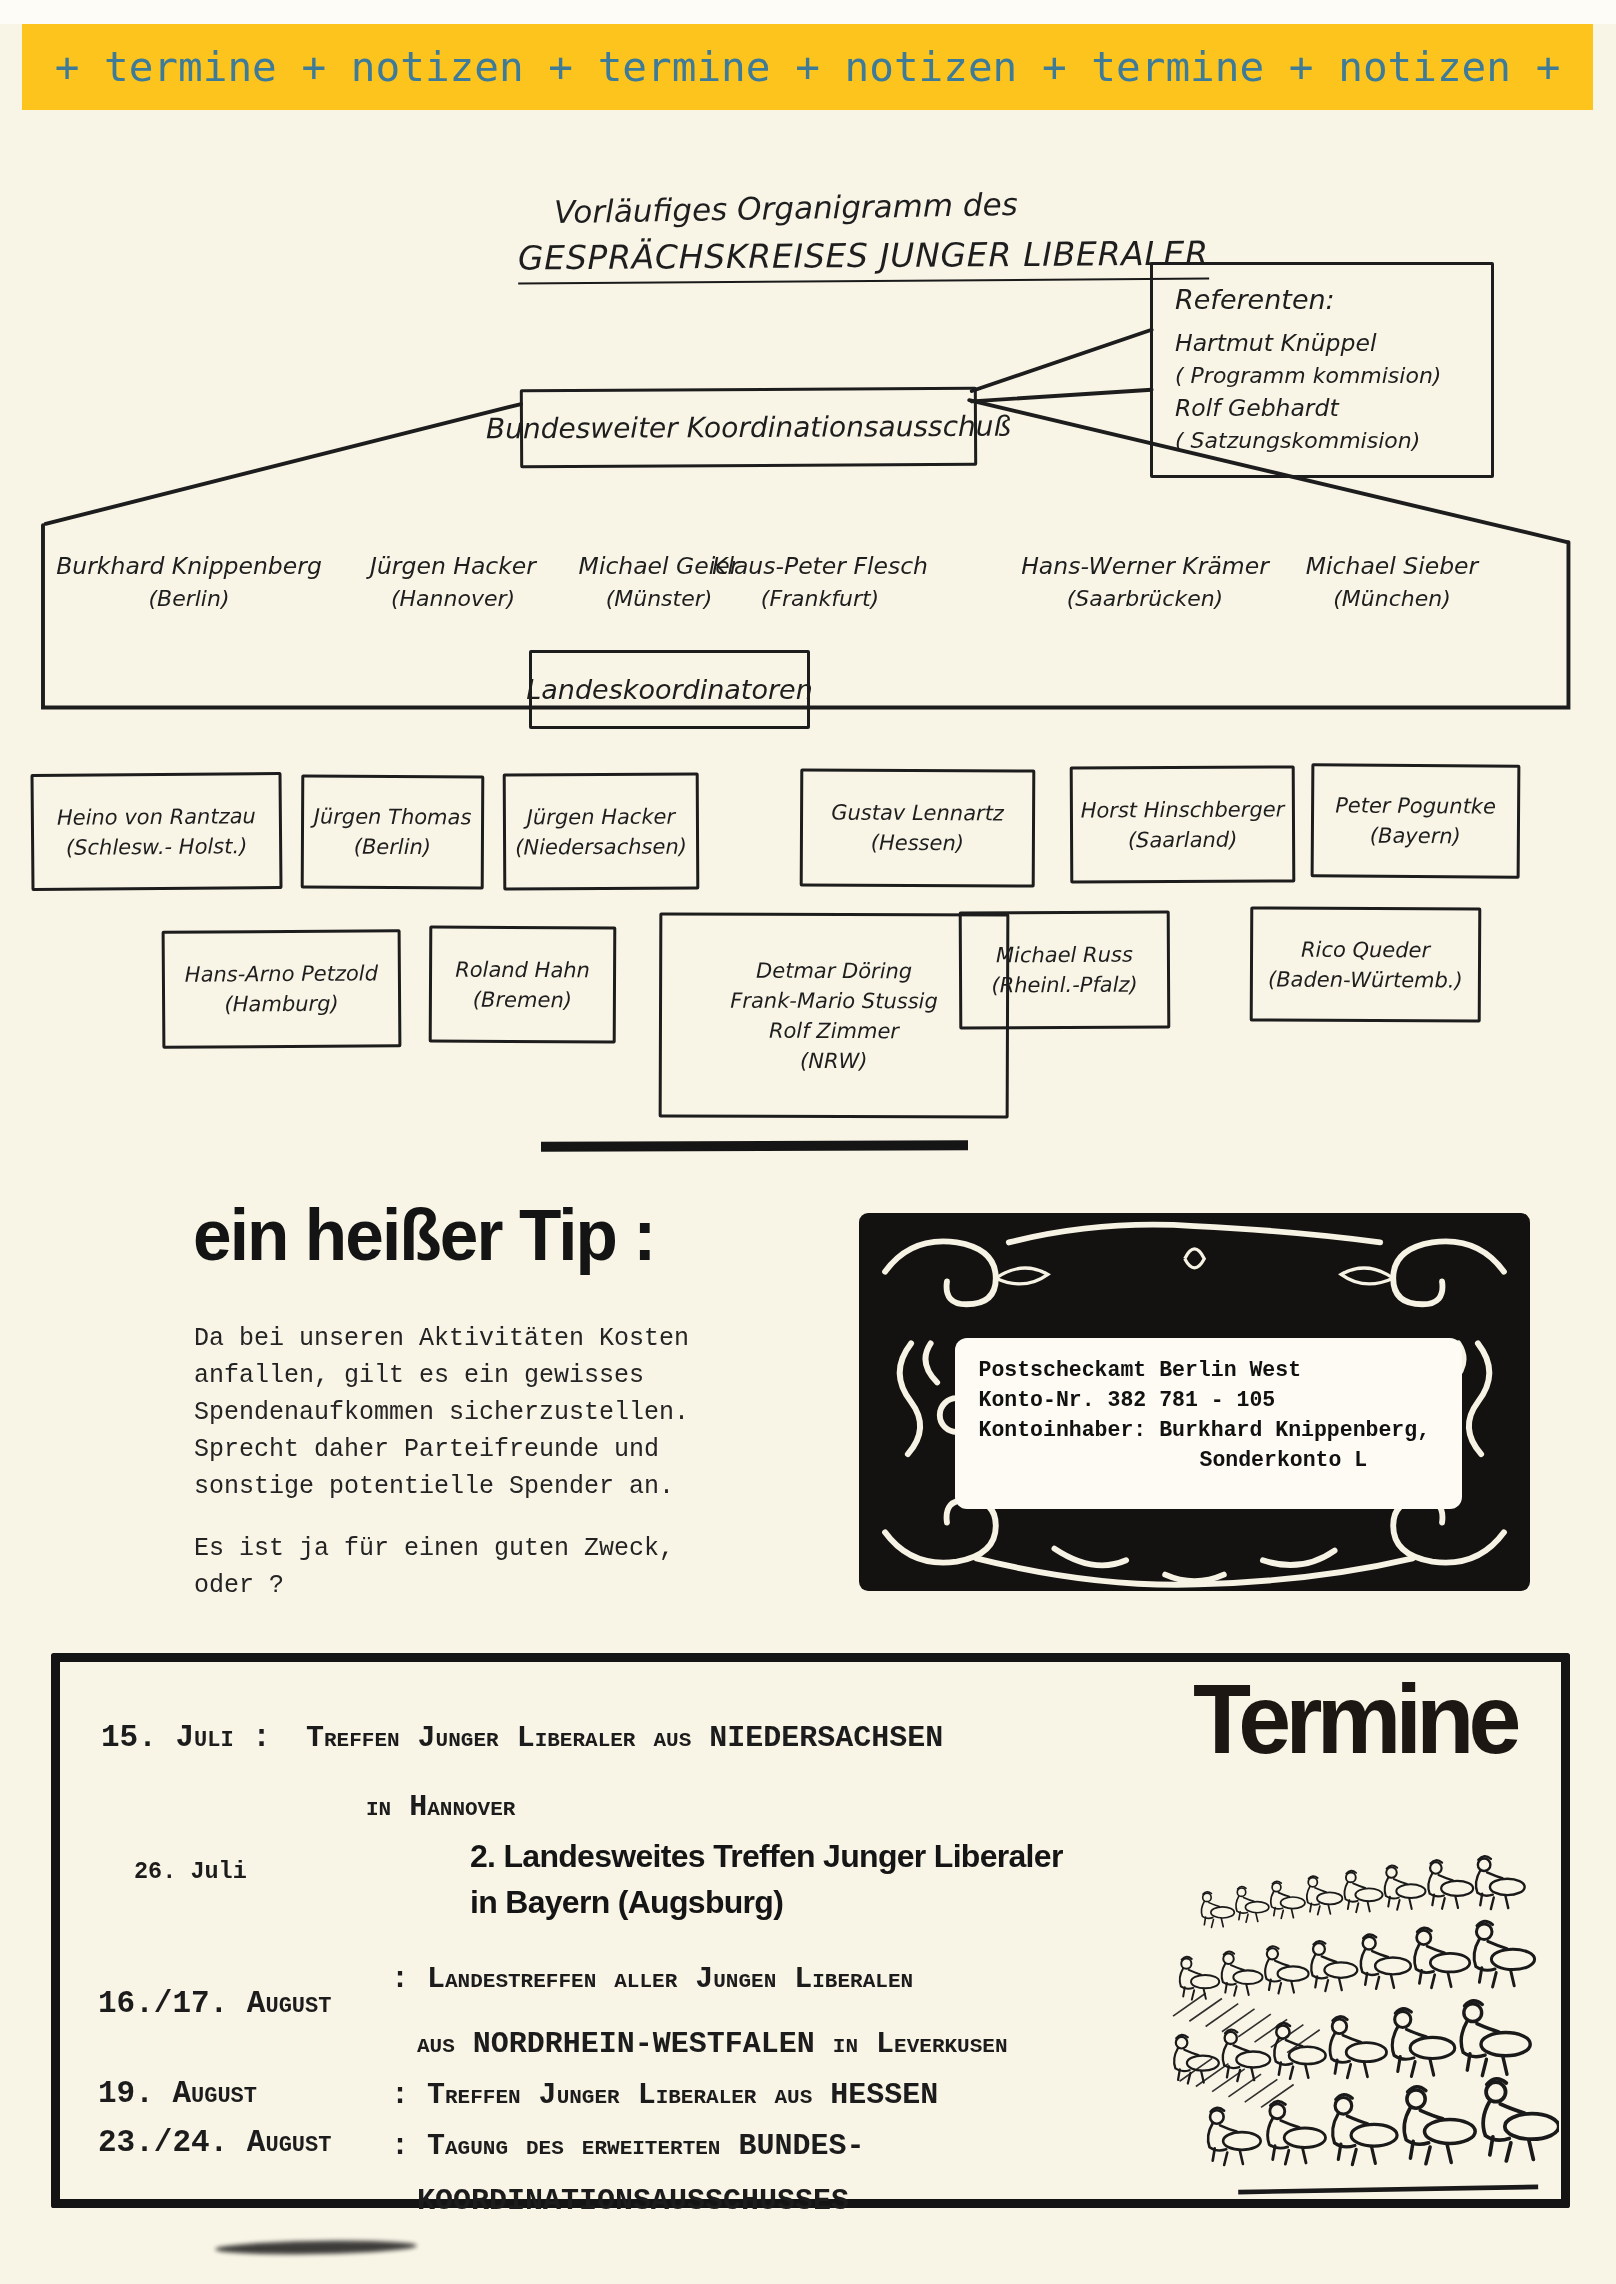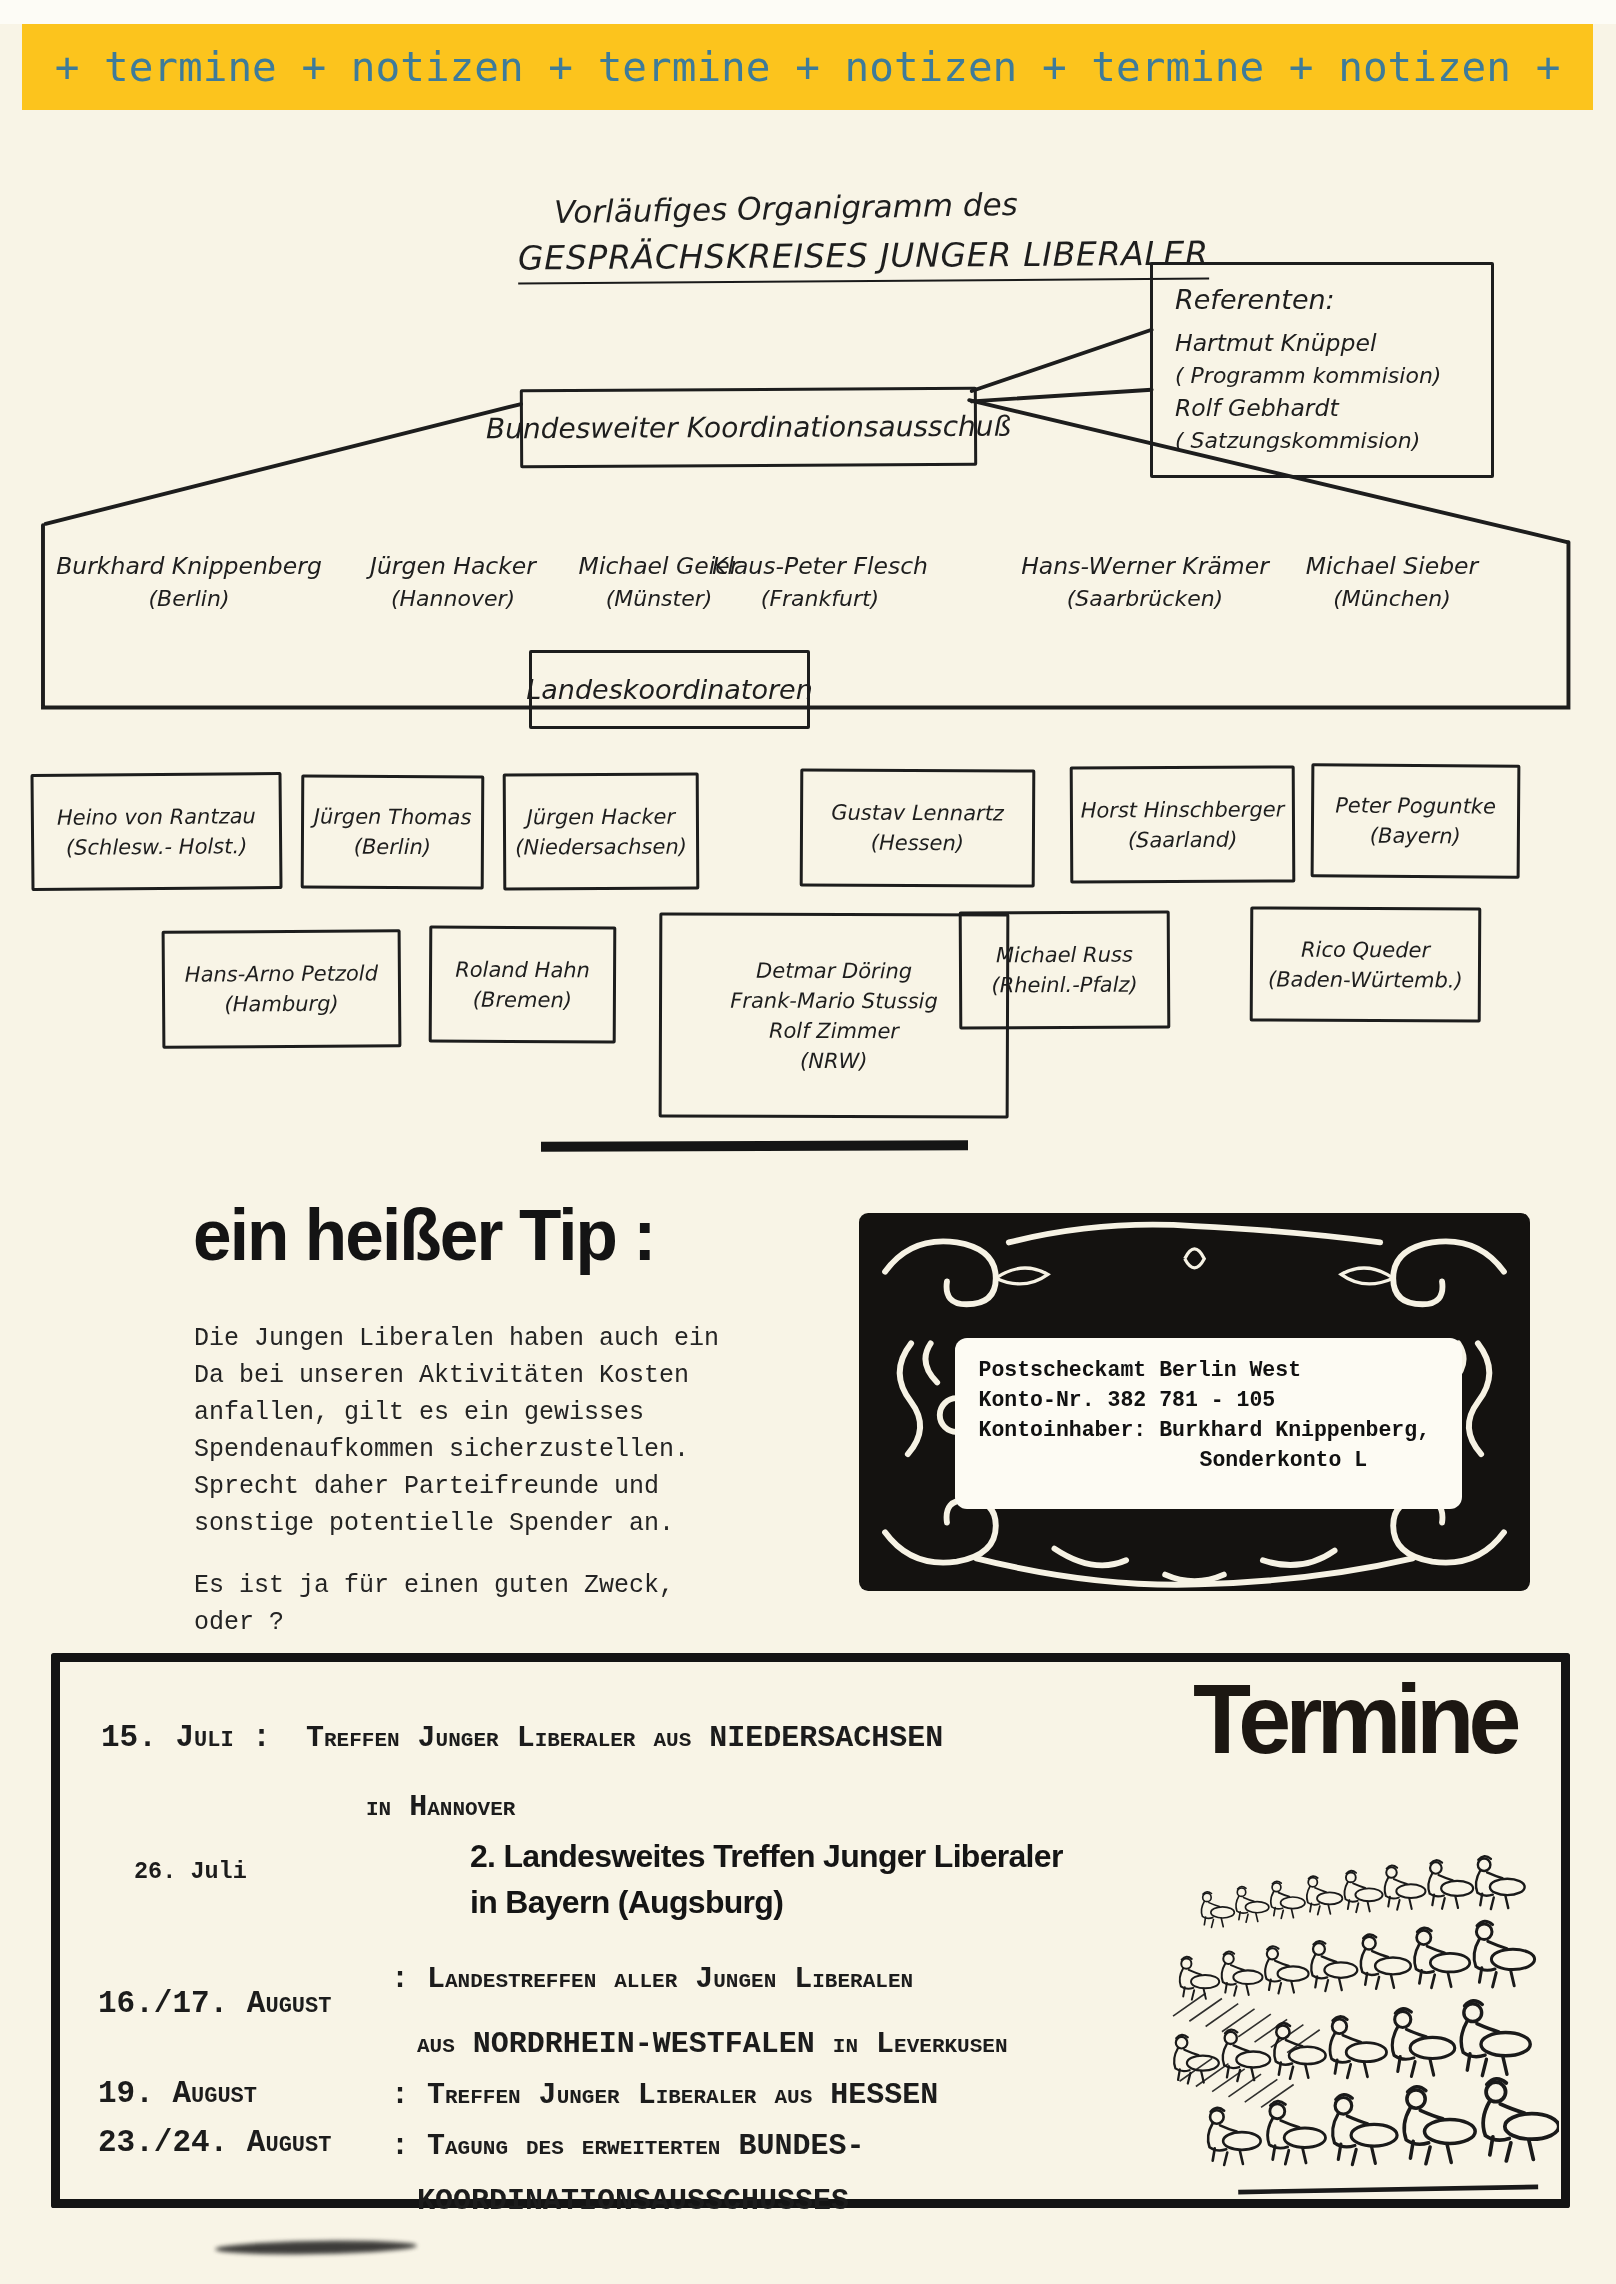--- a/index.html
+++ b/index.html
@@ -162,21 +162,20 @@
 </div>
 <div class="abs hw-box" style="left:1250px;top:907px;width:225px;height:109px;transform:rotate(0.3deg);">
   <div class="hand sm">Rico Queder</div>
   <div class="hand sm">(Baden-Würtemb.)</div>
 </div>
 
 <div class="abs divider"></div>
 
 <div class="abs tip-head">ein heißer Tip :</div>
 <div class="abs tip-body">
-  <div>Die Jungen Liberalen haben auch ein</div>
   <div>Da bei unseren Aktivitäten Kosten</div>
   <div>anfallen, gilt es ein gewisses</div>
   <div>Spendenaufkommen sicherzustellen.</div>
   <div>Sprecht daher Parteifreunde und</div>
   <div>sonstige potentielle Spender an.</div>
   <div class="tip-gap">Es ist ja für einen guten Zweck,</div>
   <div>oder ?</div>
 </div>
 
 <div class="abs acct">

